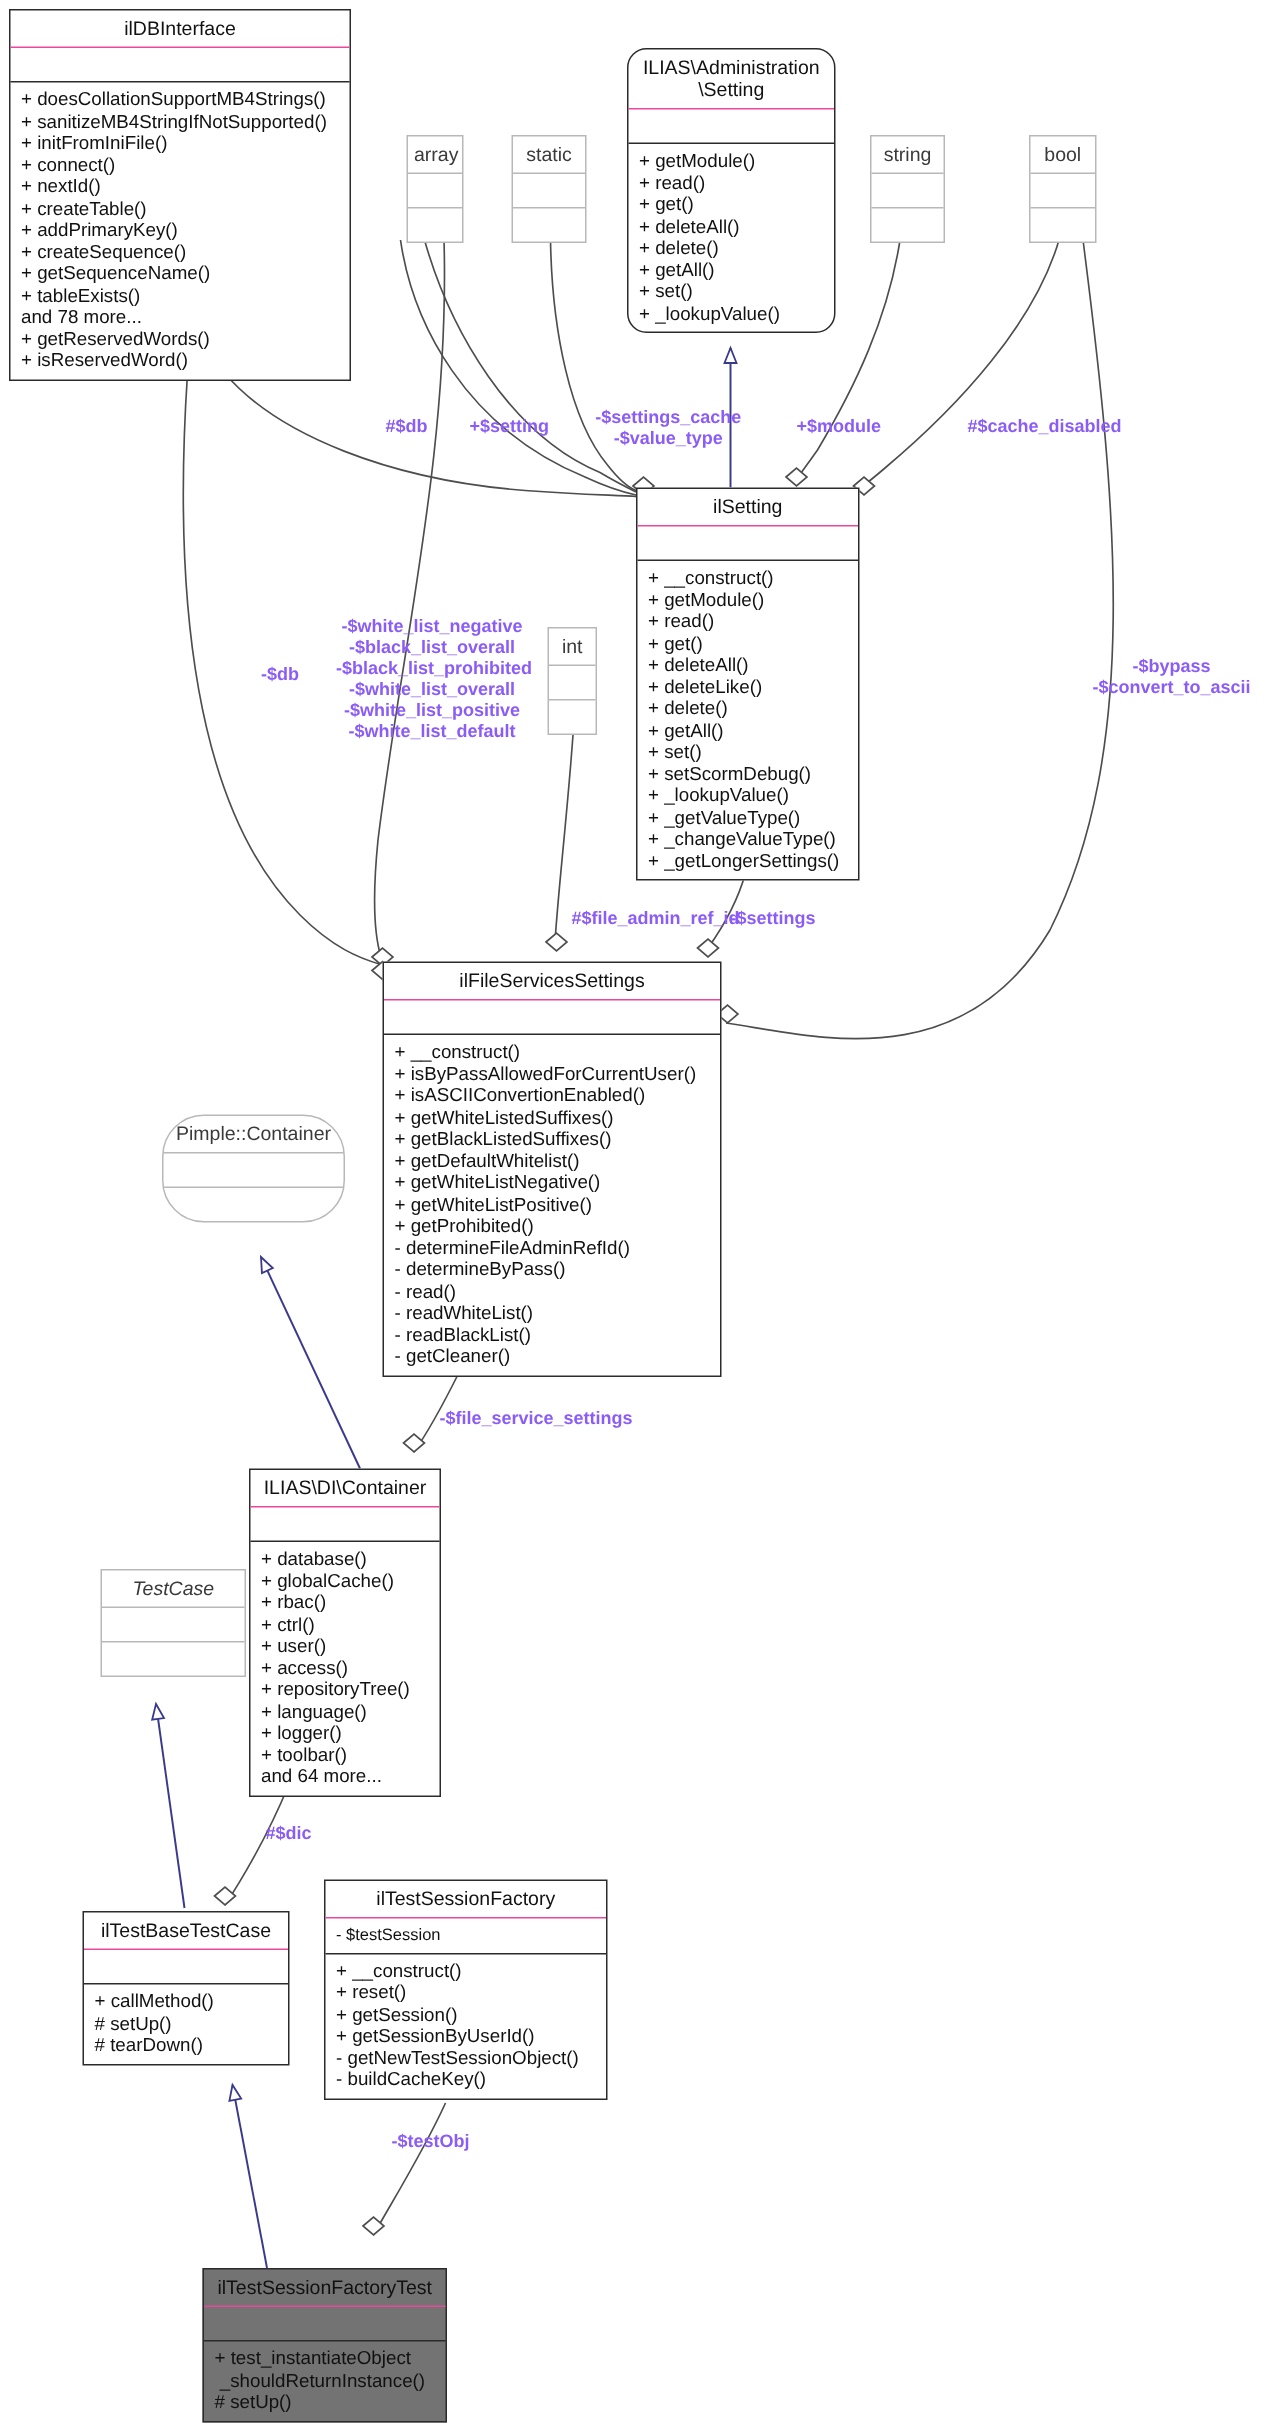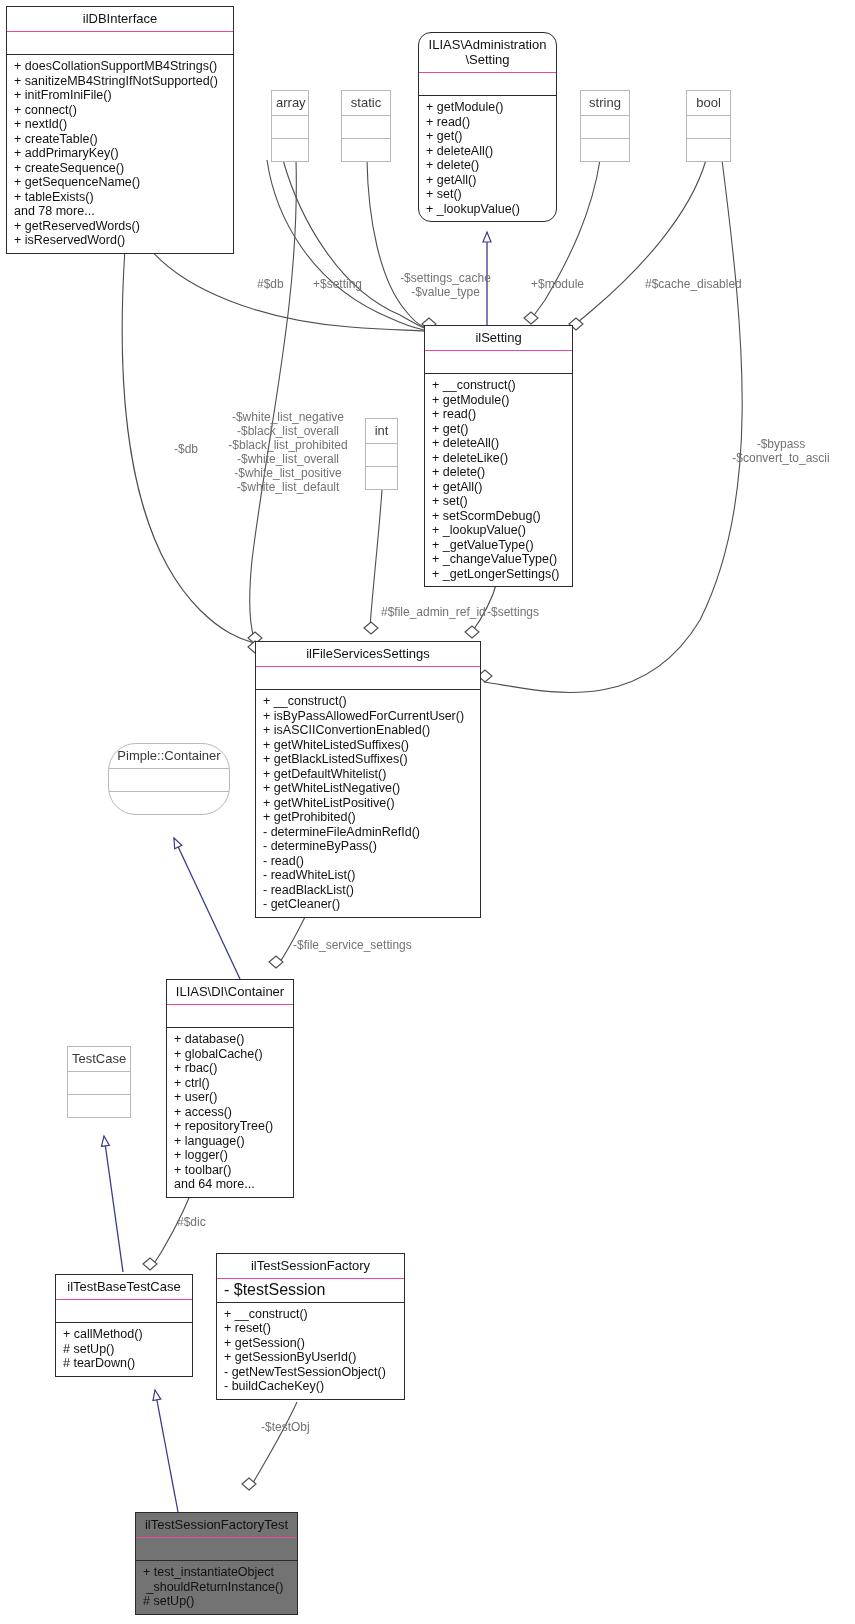--- a/index.html
+++ b/index.html
@@ -39,44 +39,45 @@
     text-align: center;
     font-size: 13px;
     line-height: 15px;
     color: #111111;
     padding: 4px 4px 5px 4px;
     border-bottom: 1px solid #ec4899;
     white-space: pre-line;
   }
   .uml.light .title { border-bottom-color: #b8b8b8; color: #3a3a3a; }
   .uml .attrs {
-    font-size: 16px;
+    font-size: 11px;
     line-height: 14.5px;
     color: #111111;
     padding: 4px 6px 4px 7px;
     border-bottom: 1px solid #2b2b2b;
     min-height: 14px;
   }
   .uml.light .attrs { border-bottom-color: #b8b8b8; }
   .uml .ops {
     font-size: 12.5px;
     line-height: 14.5px;
     color: #111111;
     padding: 4px 6px 5px 7px;
     min-height: 14px;
   }
   .uml .row { white-space: pre-wrap; }
   .uml .attrs.empty, .uml .ops.empty { height: 22px; padding: 0; }
   .edge-label {
     position: absolute;
     font-size: 12px;
     line-height: 14px;
-    color: #737373;
+    color: #8b5cf6;
     white-space: pre-line;
     z-index: 6;
+    font-weight: bold;
   }
   .edge-label.ctr { text-align: center; }
 </style>
 </head>
 <body>
 
 <div id="canvas">
 
   <svg id="edges" viewBox="0 0 855 1624">
     <defs>
@@ -265,21 +266,21 @@
       <div class="row">+ user()</div>
       <div class="row">+ access()</div>
       <div class="row">+ repositoryTree()</div>
       <div class="row">+ language()</div>
       <div class="row">+ logger()</div>
       <div class="row">+ toolbar()</div>
       <div class="row">and 64 more...</div>
     </div>
   </div>
 
-  <div class="uml light" style="left:67px; top:1046px; width:64px;">
+  <div class="uml light" style="left:67px; top:1046px; width:97px;font-style:italic;">
     <div class="title">TestCase</div>
     <div class="attrs empty"></div>
     <div class="ops empty"></div>
   </div>
 
   <div class="uml" style="left:55px; top:1274px; width:138px;">
     <div class="title">ilTestBaseTestCase</div>
     <div class="attrs empty"></div>
     <div class="ops">
       <div class="row">+ callMethod()</div>

